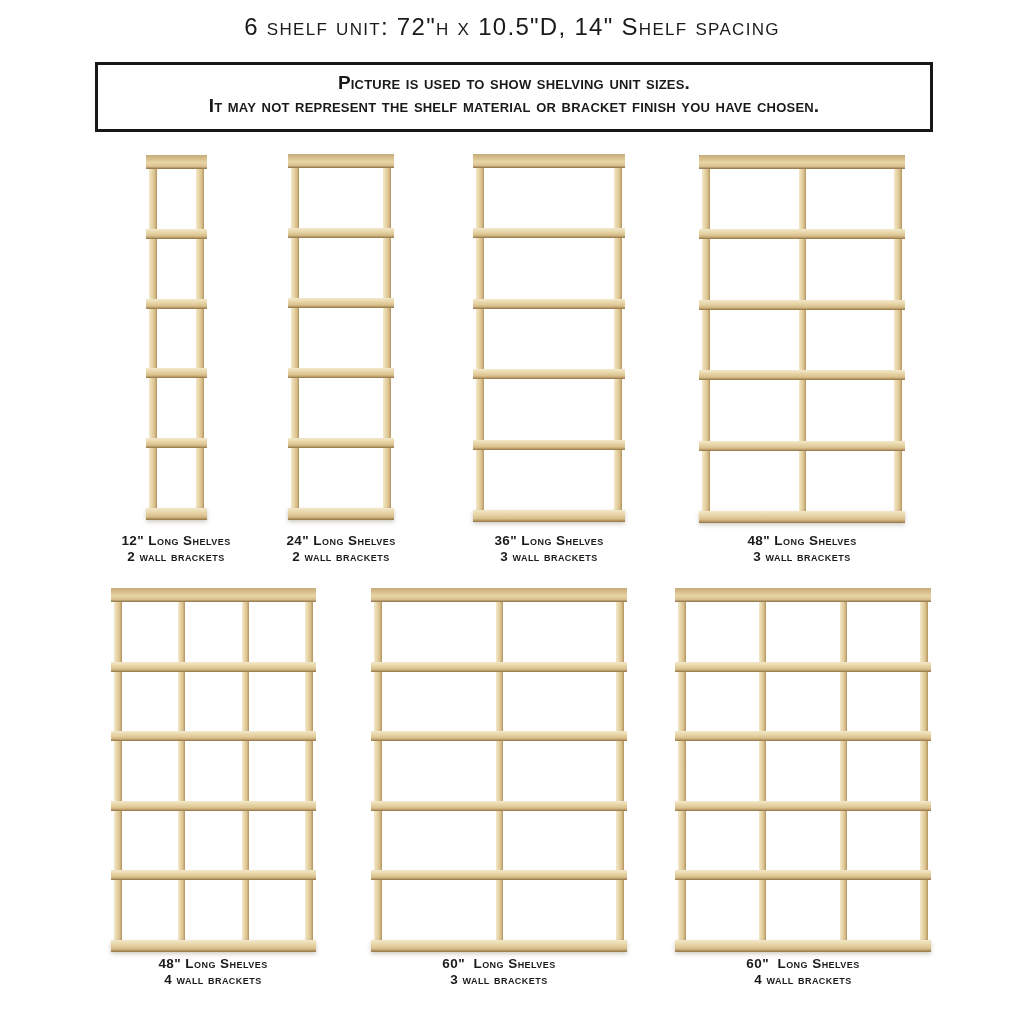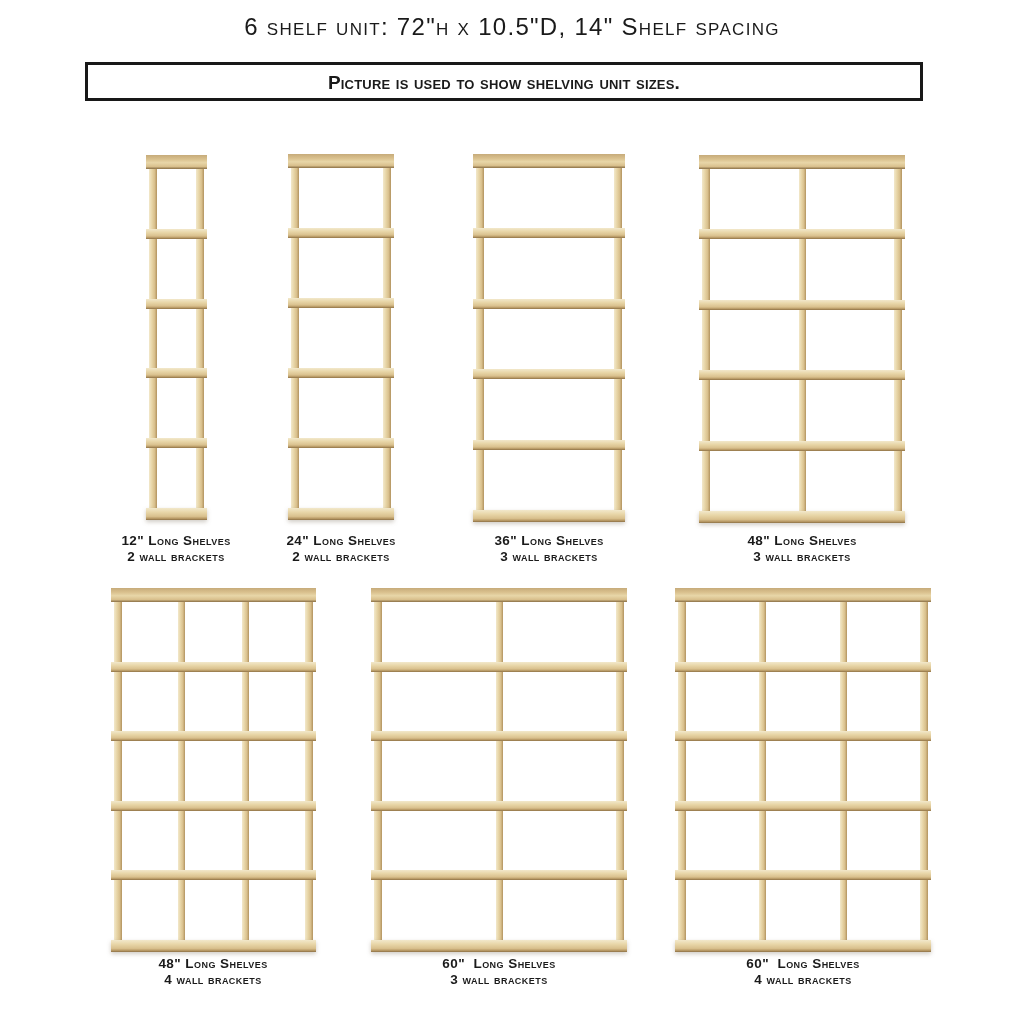--- a/index.html
+++ b/index.html
@@ -13,23 +13,23 @@
     background:var(--background,#fff);overflow:hidden;
   }
   .title{
     position:absolute;top:13px;left:0;width:100%;
     text-align:center;
     font-variant:small-caps;
     font-size:24px;letter-spacing:1.3px;
     color:var(--text,#161616);
   }
   .notice{
-    position:absolute;left:85px;top:62px;width:816px;
+    position:absolute;left:95px;top:62px;width:816px;
     border:3px solid #181818;
-    padding:6px 8px 4px 8px;
+    padding:6px 8px 12px 8px;
     text-align:center;
     font-variant:small-caps;
     font-weight:700;
     font-size:19px;line-height:23px;letter-spacing:.2px;
     color:var(--text,#161616);
     background:#fff;
   }
   #units-layer{position:absolute;left:0;top:0;width:1024px;height:1024px;}
   .unit{position:absolute;}
   .post{
@@ -71,20 +71,21 @@
   .unit-label div{white-space:pre;}
 </style>
 </head>
 <body>
 
 <div id="page">
   <div class="title">6 shelf unit: 72"h x 10.5"D, 14" Shelf spacing</div>
 
   <div class="notice">
     <div>Picture is used to show shelving unit sizes.</div>
+    <div>It may not represent the shelf material or bracket finish you have chosen.</div>
   </div>
 
   <div id="units-layer">
       <div class="unit" style="left: 149px; top: 155px; width: 55px; height: 365px;">
         <div class="post" style="left: 0px; width: 8px;"></div>
         <div class="post" style="left: 47px; width: 8px;"></div>
         <div class="shelf top" style="top: 0px; height: 14px; width: 61px;"></div>
         <div class="shelf" style="top: 74px; height: 10px; width: 61px;"></div>
         <div class="shelf" style="top: 144px; height: 10px; width: 61px;"></div>
         <div class="shelf" style="top: 213px; height: 10px; width: 61px;"></div>

